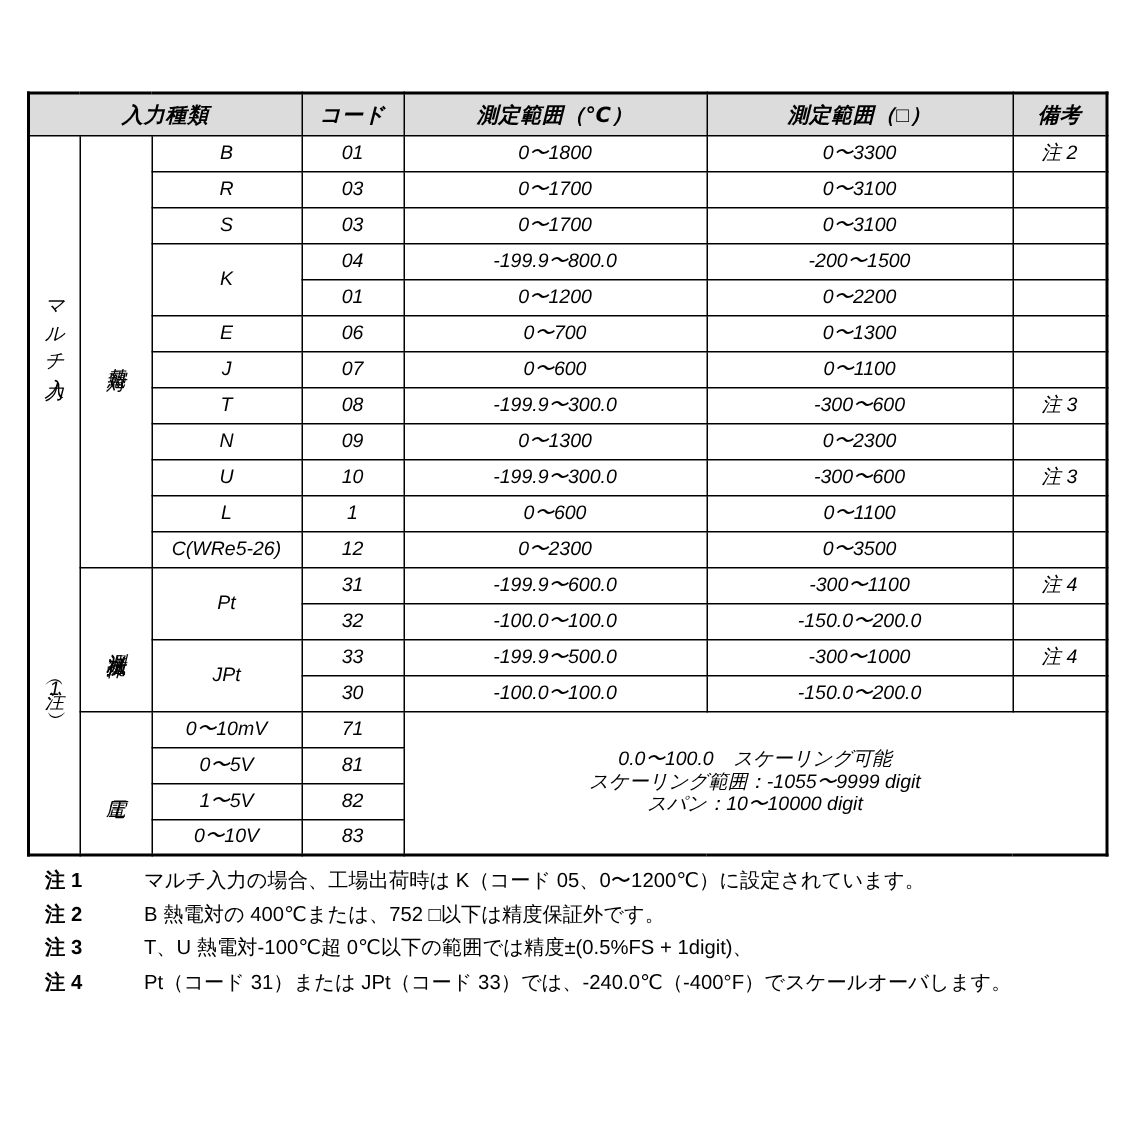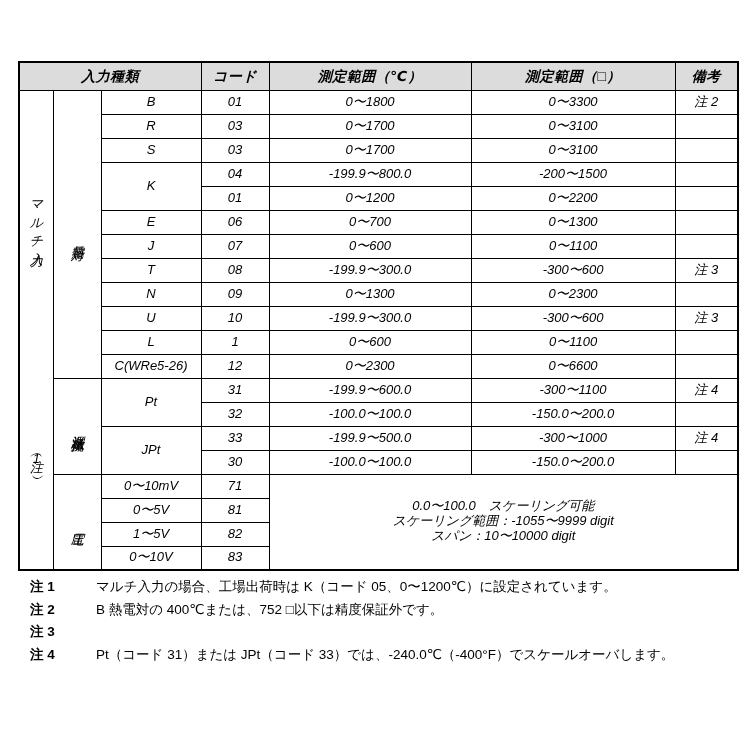--- a/index.html
+++ b/index.html
@@ -264,21 +264,21 @@
           <td>L</td>
           <td>1</td>
           <td>0〜600</td>
           <td>0〜1100</td>
           <td></td>
         </tr>
         <tr>
           <td>C(WRe5-26)</td>
           <td>12</td>
           <td>0〜2300</td>
-          <td>0〜6600</td>
+          <td>0〜3500</td>
           <td></td>
         </tr>
 
         <tr>
           <td class="vgroup2 sep-top" rowspan="4">
             <span class="vtext">測温抵抗体</span>
           </td>
           <td class="sep-top" rowspan="2">Pt</td>
           <td class="sep-top">31</td>
           <td class="sep-top">-199.9〜600.0</td>
@@ -346,20 +346,21 @@
     <div class="note-row">
       <div class="note-label">注 2</div>
       <div class="note-body">
         <span class="nline">B 熱電対の 400℃または、752 □以下は精度保証外です。</span>
       </div>
     </div>
 
     <div class="note-row">
       <div class="note-label">注 3</div>
       <div class="note-body">
+        <span class="nline">T、U 熱電対-100℃超 0℃以下の範囲では精度±(0.5%FS + 1digit)、</span>
       </div>
     </div>
 
     <div class="note-row">
       <div class="note-label">注 4</div>
       <div class="note-body">
         <span class="nline">Pt（コード 31）または JPt（コード 33）では、-240.0℃（-400°F）でスケールオーバします。</span>
       </div>
     </div>
 

